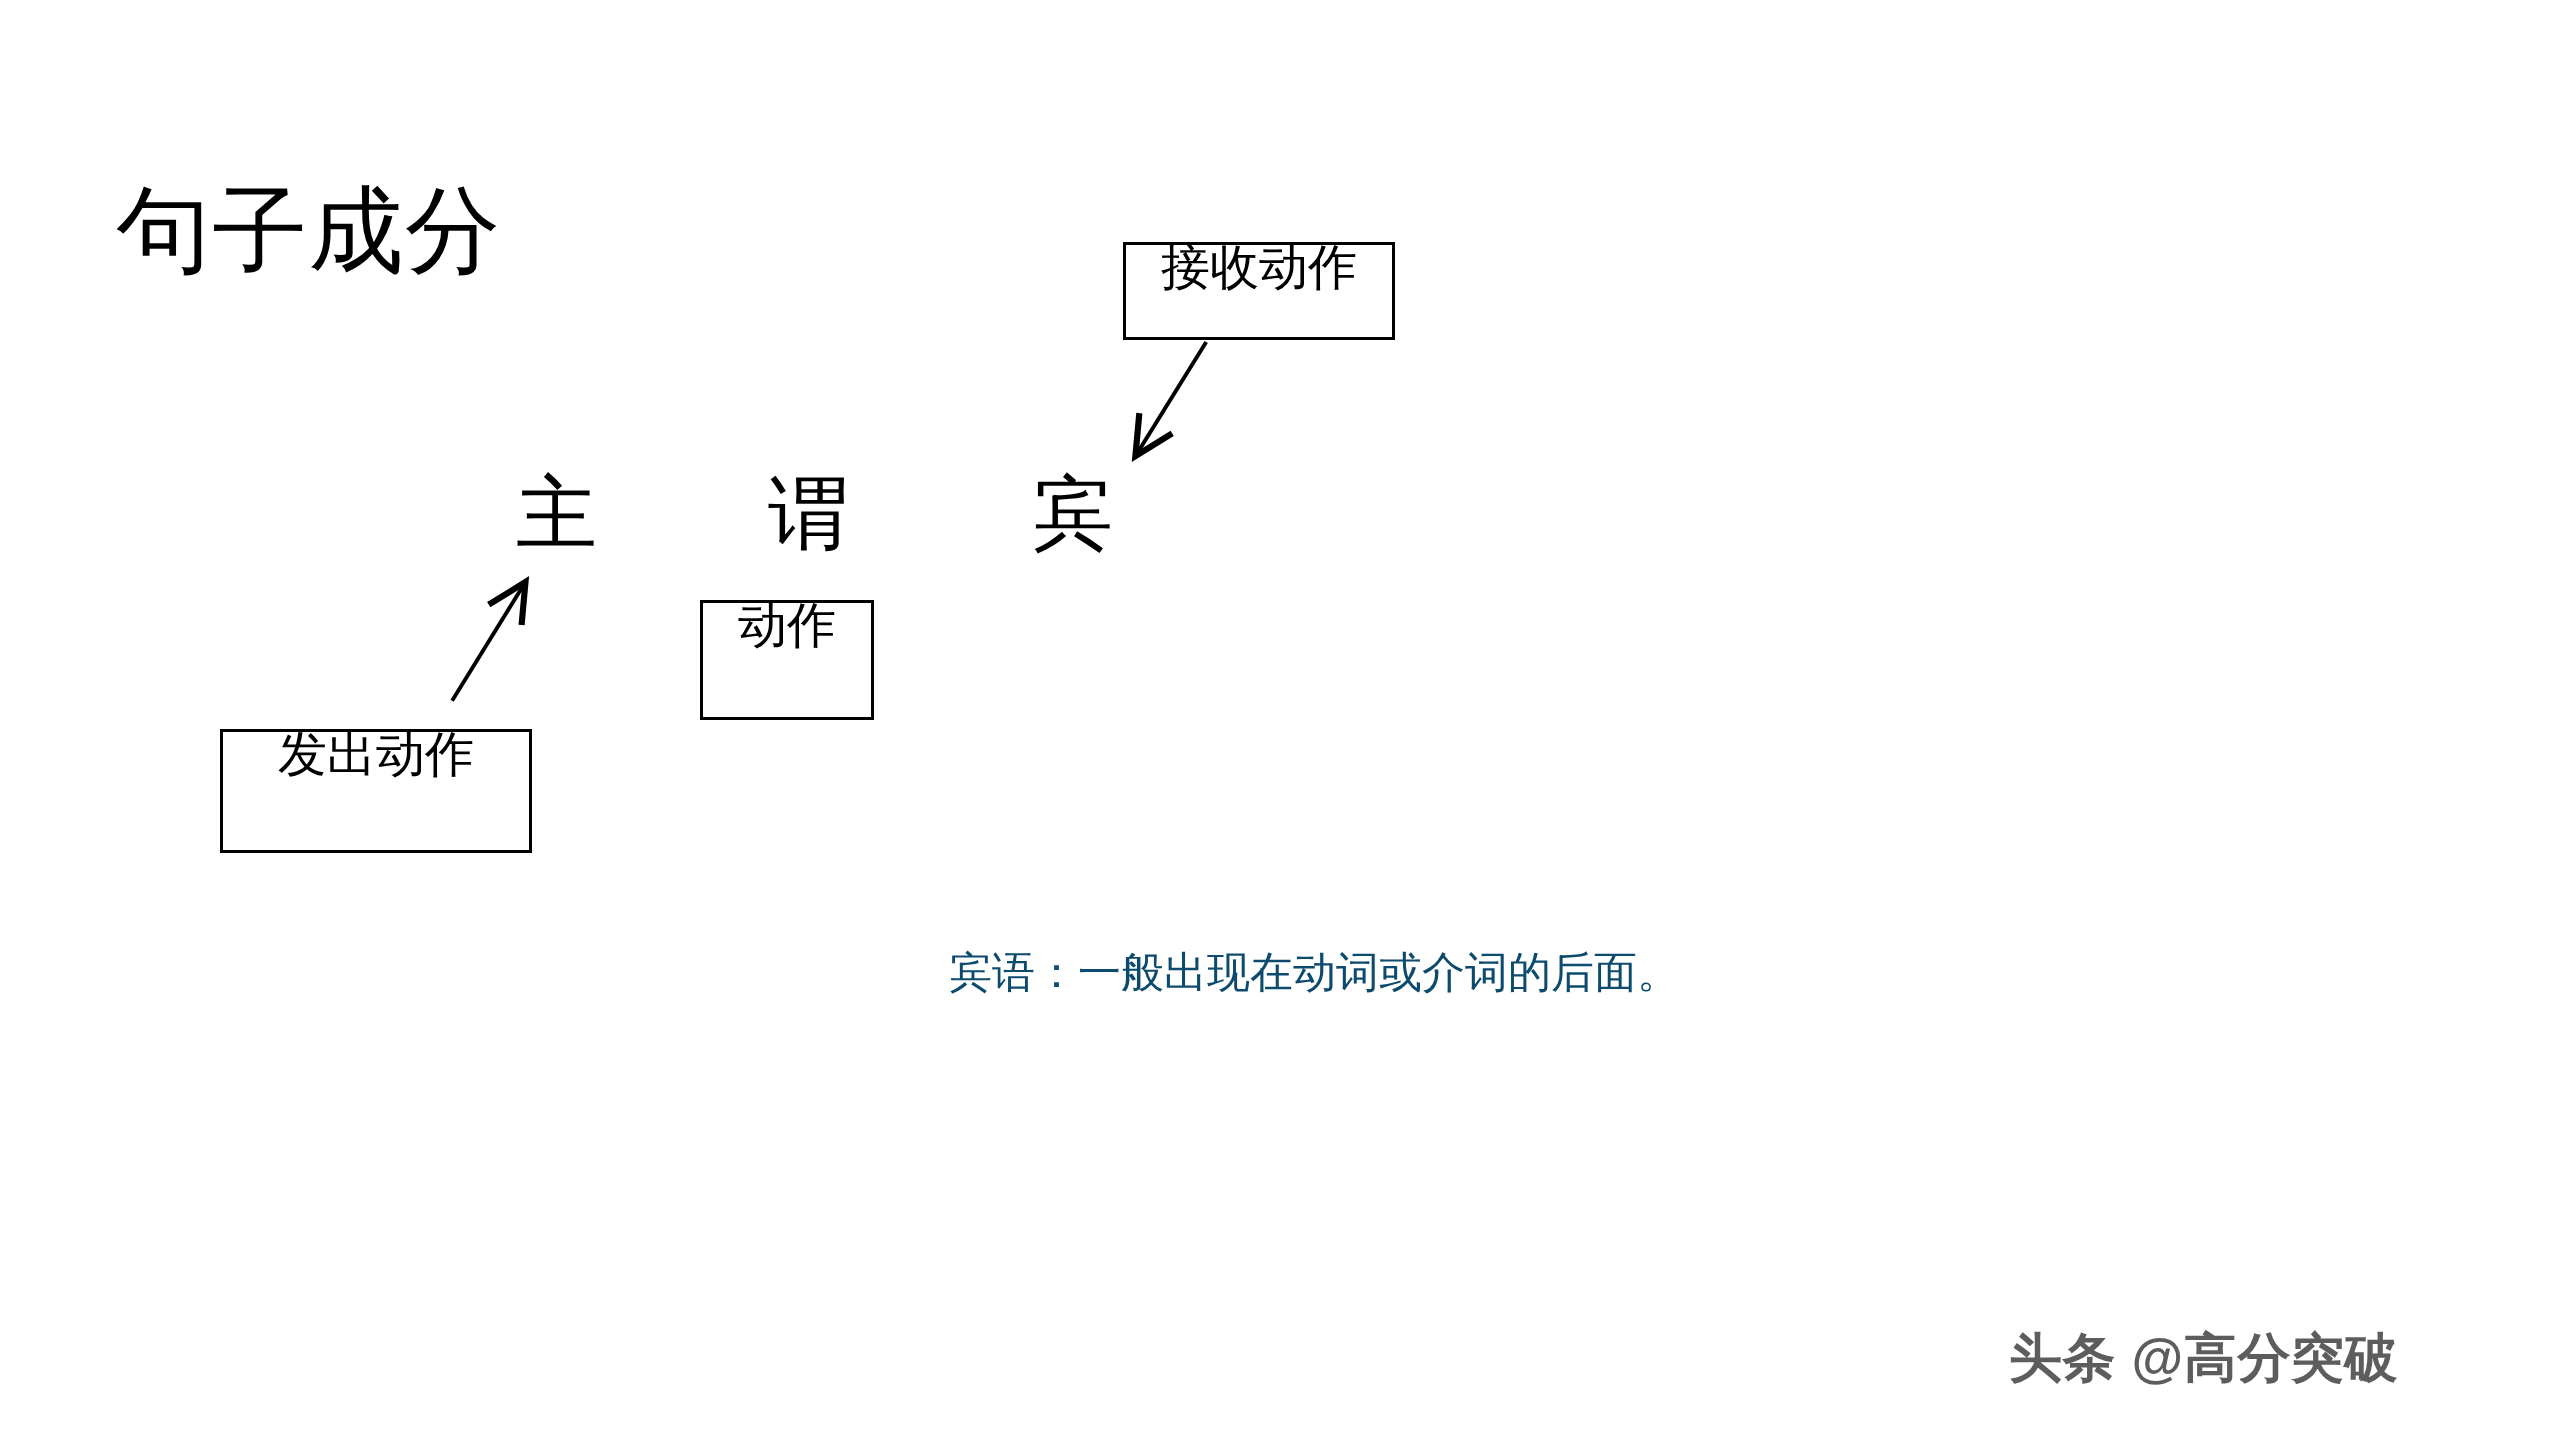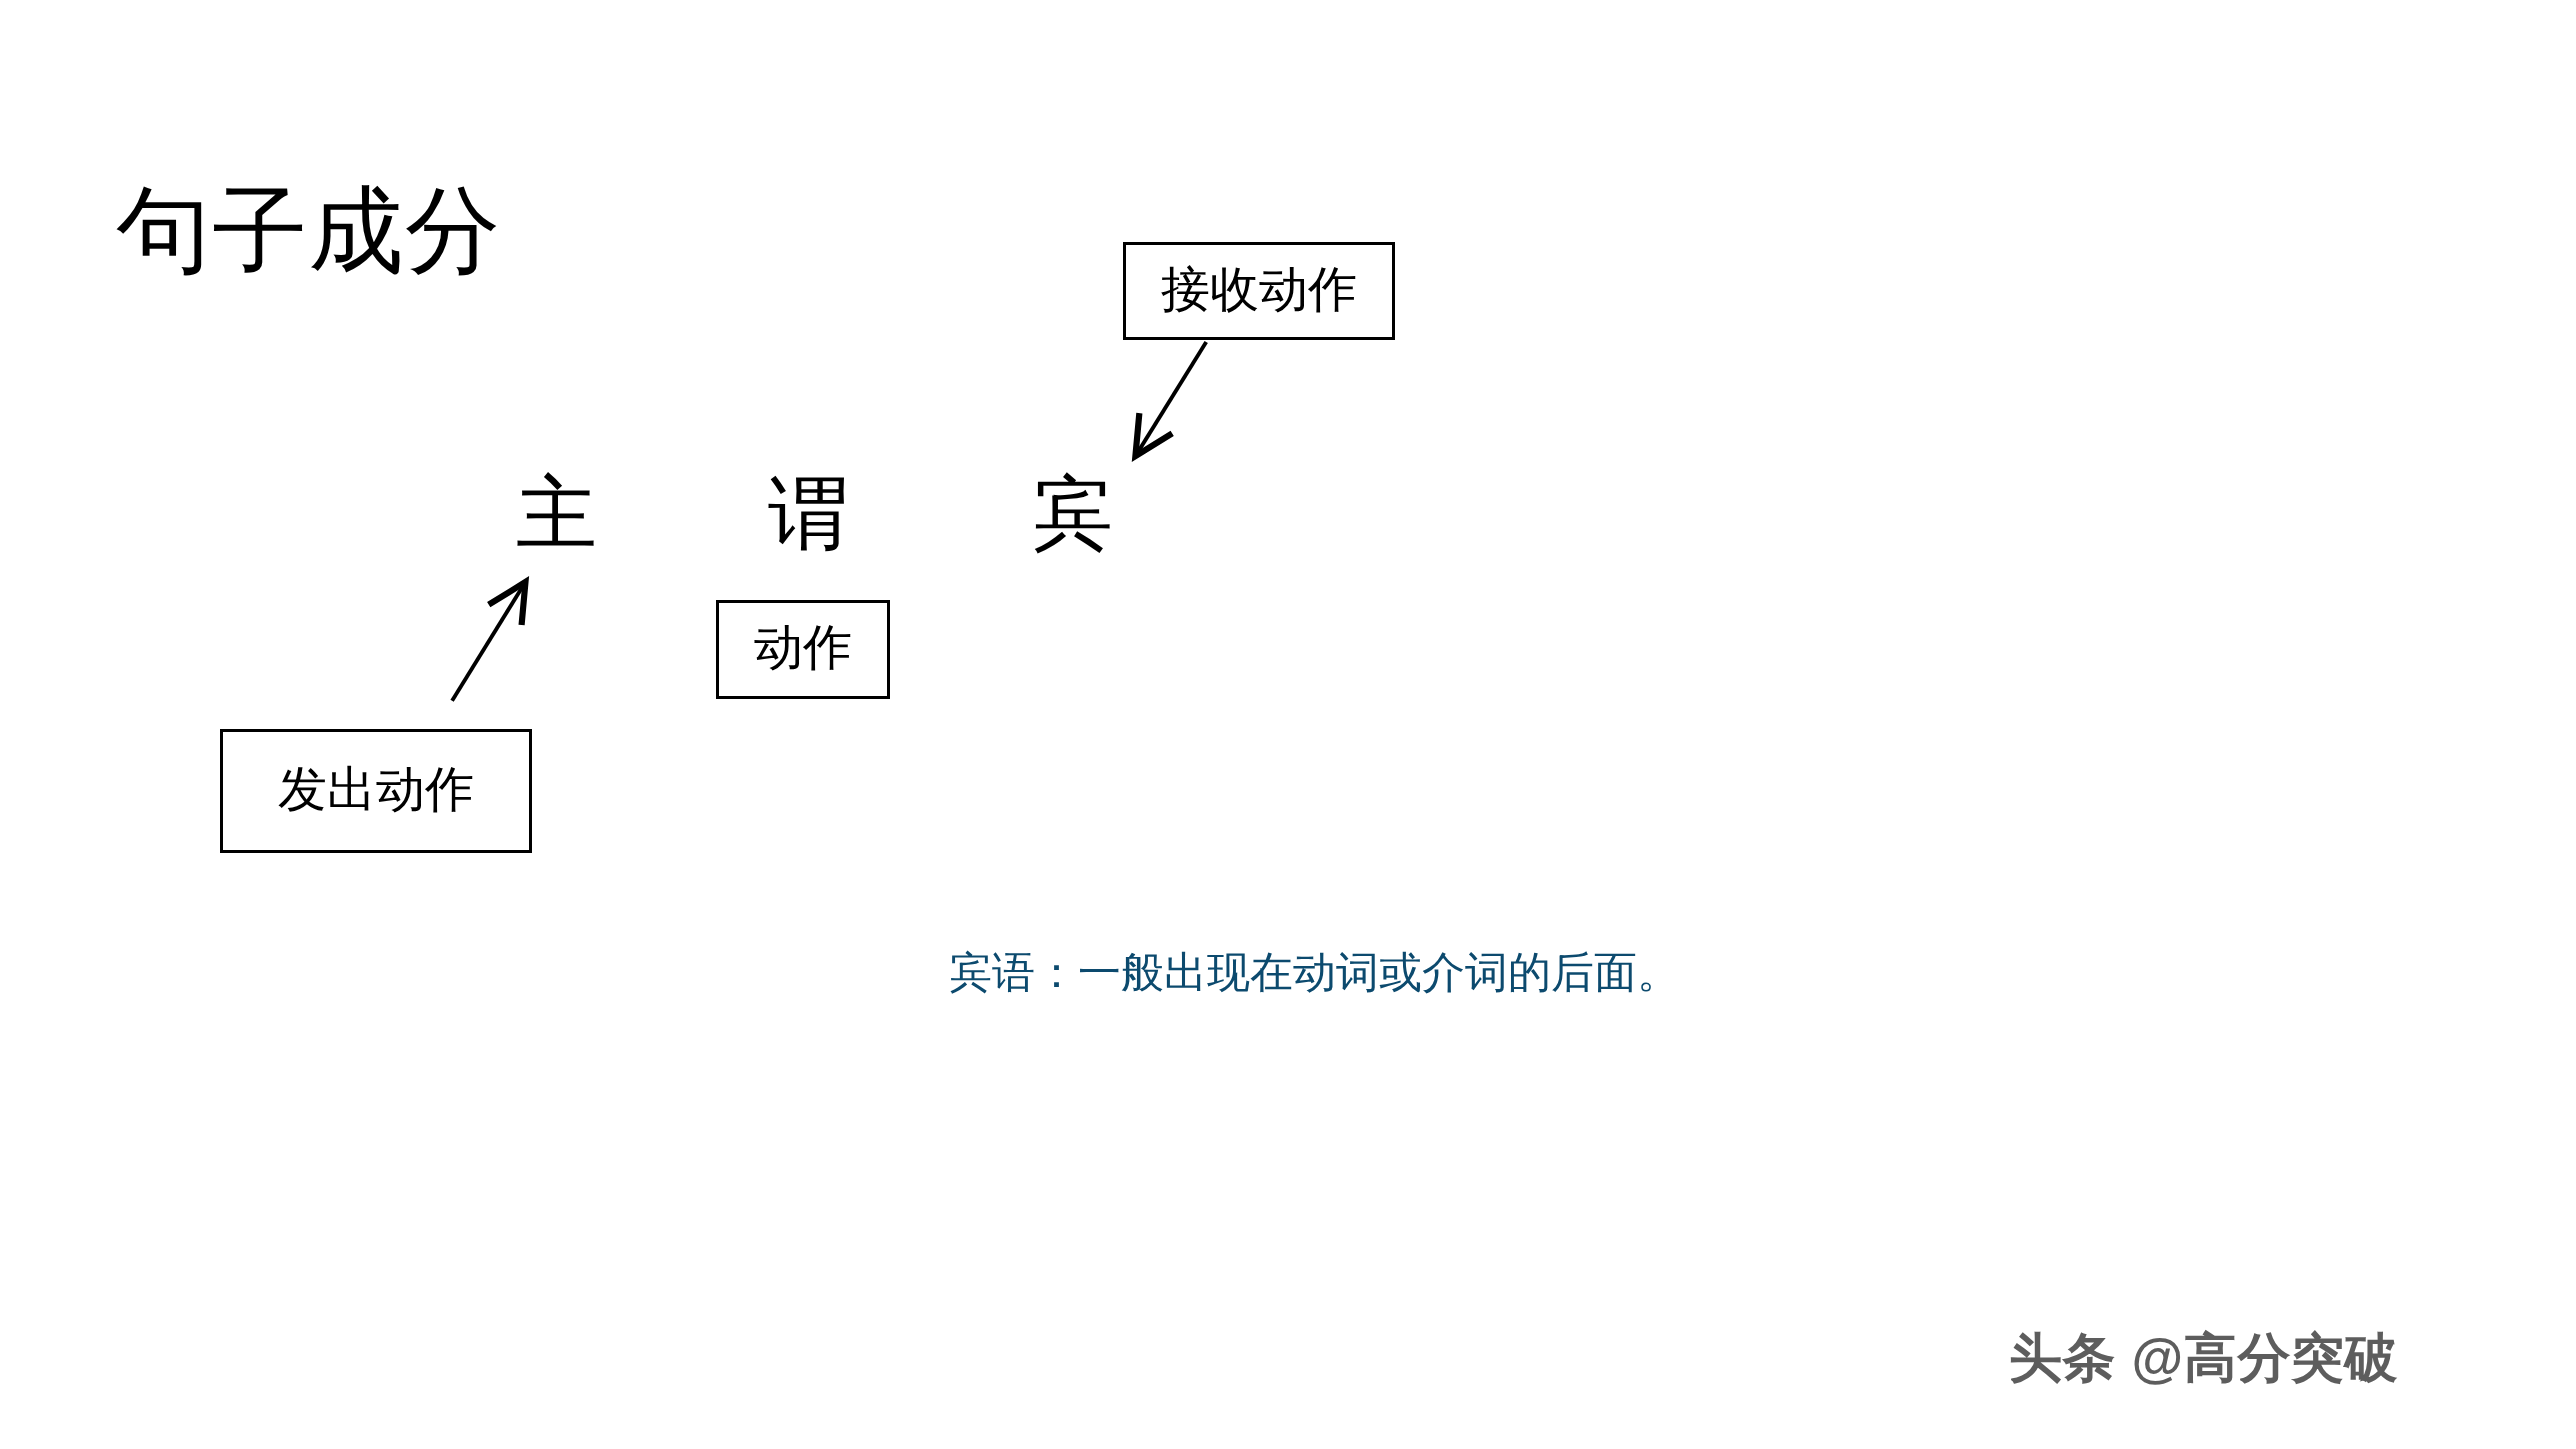--- a/index.html
+++ b/index.html
@@ -43,39 +43,39 @@
   .svo-predicate { left: 768px; top: 474px; }
   .svo-object    { left: 1032px; top: 474px; }
 
   
   .callout {
     position: absolute;
     box-sizing: border-box;
     border: 3.2px solid #000000;
     background: #ffffff;
     display: flex;
-    align-items: center;
+    align-items: flex-start;
     justify-content: center;
     font-family: "Liberation Sans", "DejaVu Sans", sans-serif;
     font-size: 49px;
     line-height: 1;
     color: #000000;
     white-space: nowrap;
   }
   .callout-receive {
     left: 1123px;
     top: 242px;
     width: 272px;
     height: 98px;
   }
   .callout-action {
-    left: 716px;
+    left: 700px;
     top: 600px;
     width: 174px;
-    height: 99px;
+    height: 120px;
   }
   .callout-emit {
     left: 220px;
     top: 729px;
     width: 312px;
     height: 124px;
   }
   .callout-label {
     display: block;
     padding: 0 6.4px;

